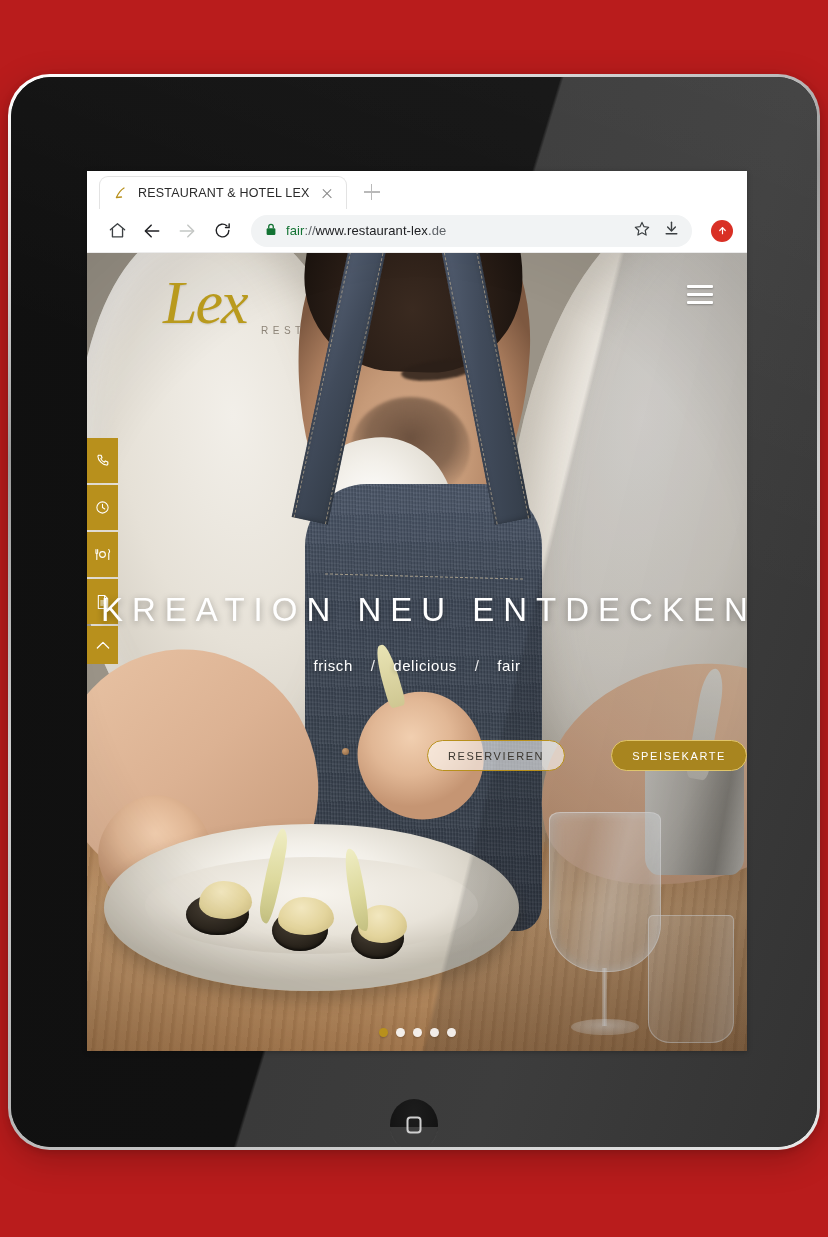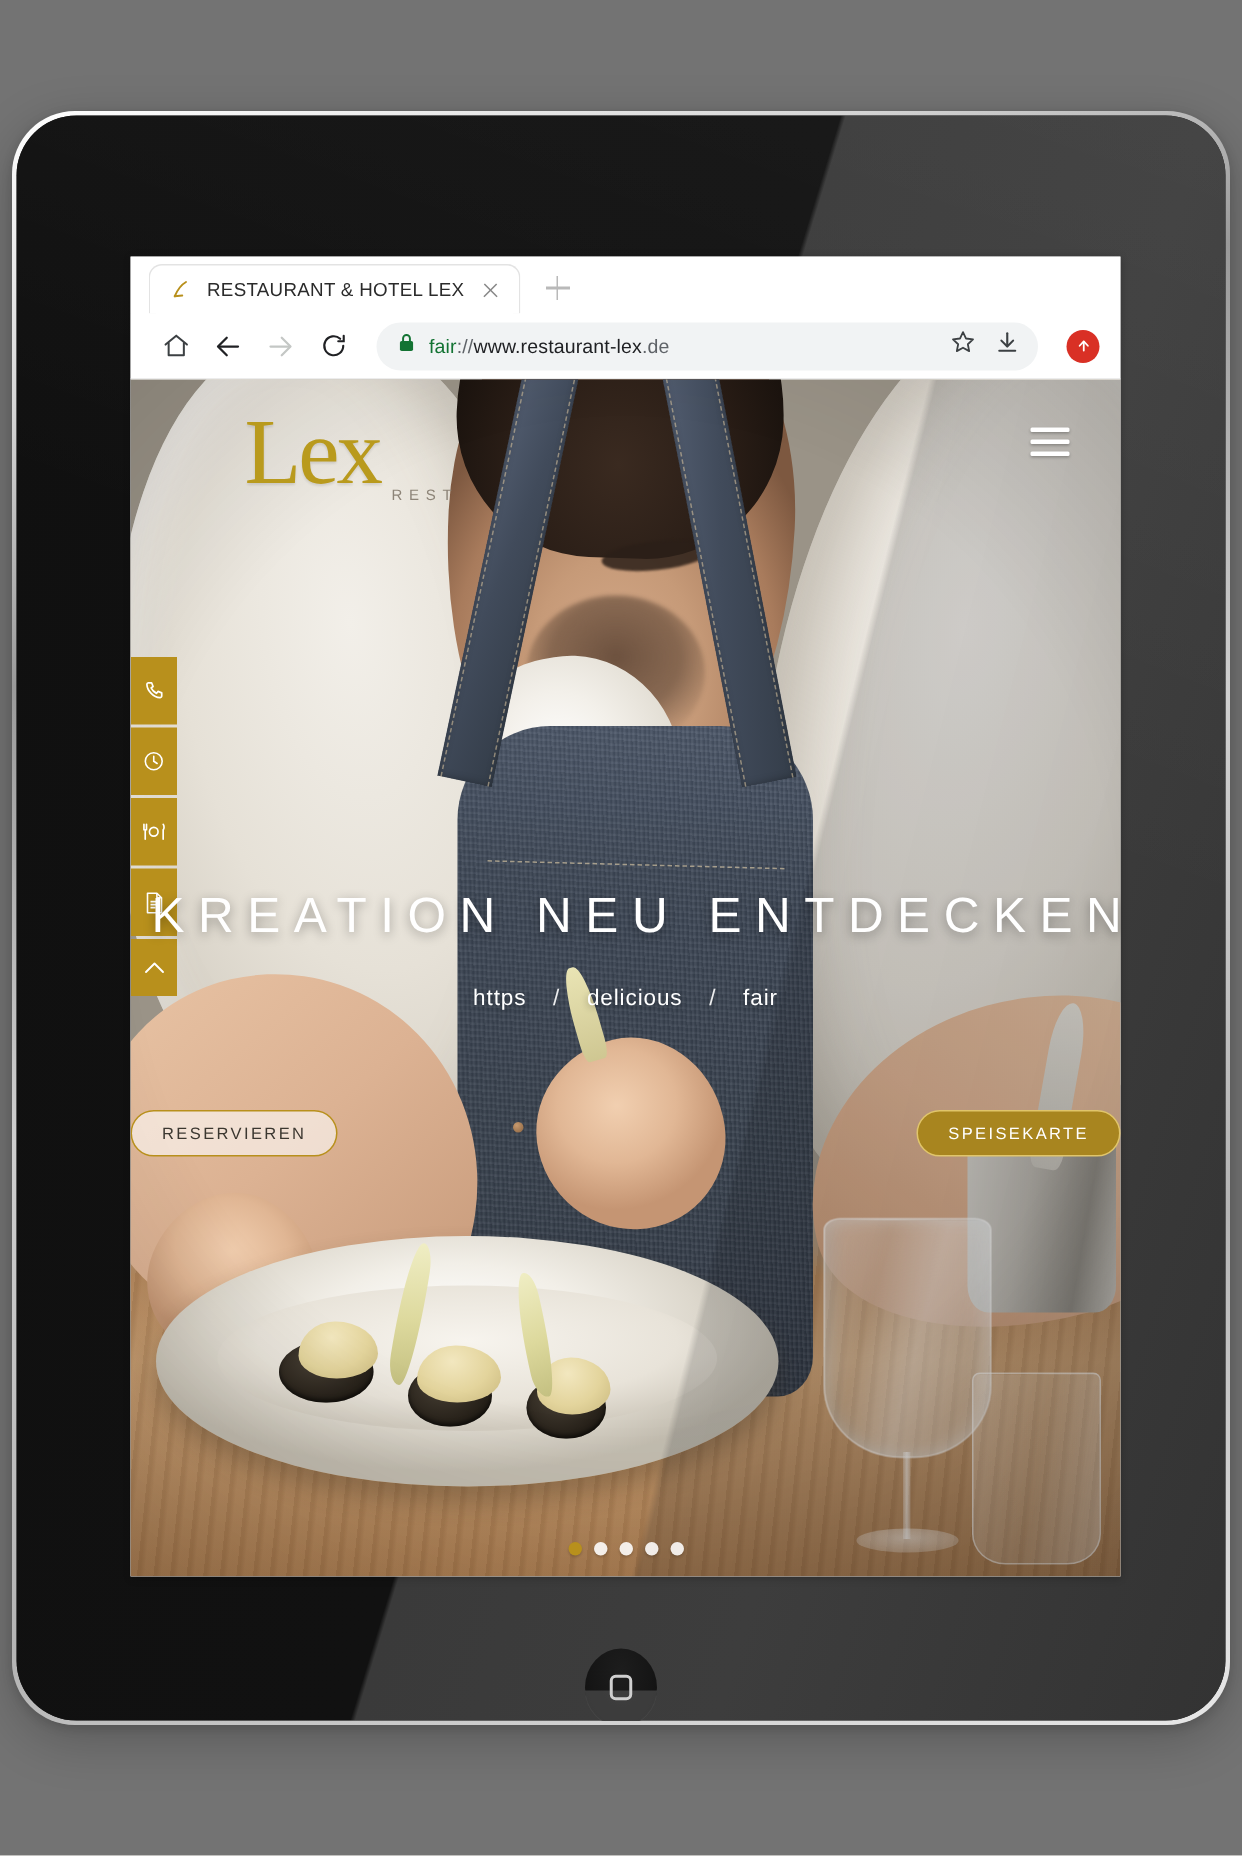--- a/index.html
+++ b/index.html
@@ -10,21 +10,21 @@
     height: 1237px;
     overflow: hidden;
     background: #f4f4f4;
     font-family: "Liberation Sans", sans-serif;
   }
 
   #stage {
     position: relative;
     width: 828px;
     height: 1237px;
-    background: #737373;
+    background: #b91c1c;
   }
 
   
   .tablet {
     position: absolute;
     left: 8px;
     top: 74px;
     width: 812px;
     height: 1076px;
     border-radius: 42px;
@@ -523,20 +523,21 @@
   }
 
   
   .brand-logo {
     position: absolute;
     left: 76px; top: 22px;
     width: 150px;
   }
   .brand-script {
     font-family: "Liberation Serif", serif;
+    font-style: italic;
     font-size: 62px;
     line-height: .9;
     color: #b99a1d;
     text-shadow: 0 1px 2px rgba(0,0,0,.12);
     letter-spacing: -2px;
   }
   .brand-sub {
     font-size: 10px;
     letter-spacing: 4.5px;
     color: #8d8478;
@@ -603,21 +604,21 @@
     letter-spacing: .6px;
     text-shadow: 0 1px 5px rgba(0,0,0,.4);
   }
   .hero-sub .sep { margin: 0 13px; opacity: .9; }
 
   .cta-row {
     position: absolute;
     left: 0; right: 0;
     top: 487px;
     display: flex;
-    justify-content: space-between;
+    justify-content: flex-end;
     gap: 46px;
   }
   .btn {
     min-width: 118px;
     height: 31px;
     border-radius: 16px;
     display: flex;
     align-items: center;
     justify-content: center;
     font-size: 11px;
@@ -839,21 +840,21 @@
                 <svg width="16" height="12" viewBox="0 0 24 16" fill="none" stroke="#fff" stroke-width="1.9" stroke-linecap="round" stroke-linejoin="round">
                   <path d="M3.5 12.5 L12 4 L20.5 12.5"></path>
                 </svg>
               </span>
             </div>
           </div>
 
           <div class="hero-text">
             <div class="hero-title">KREATION NEU ENTDECKEN</div>
             <div class="hero-sub">
-              <span>https</span>
+              <span>frisch</span>
               <span class="sep">/</span>
               <span>delicious</span>
               <span class="sep">/</span>
               <span>fair</span>
             </div>
           </div>
 
           <div class="cta-row">
             <div class="btn btn-outline">RESERVIEREN</div>
             <div class="btn btn-solid">SPEISEKARTE</div>

